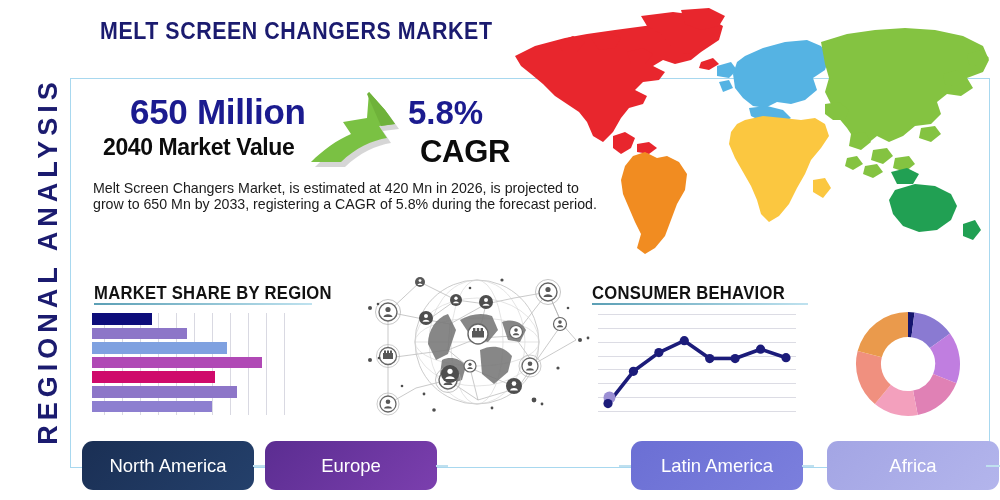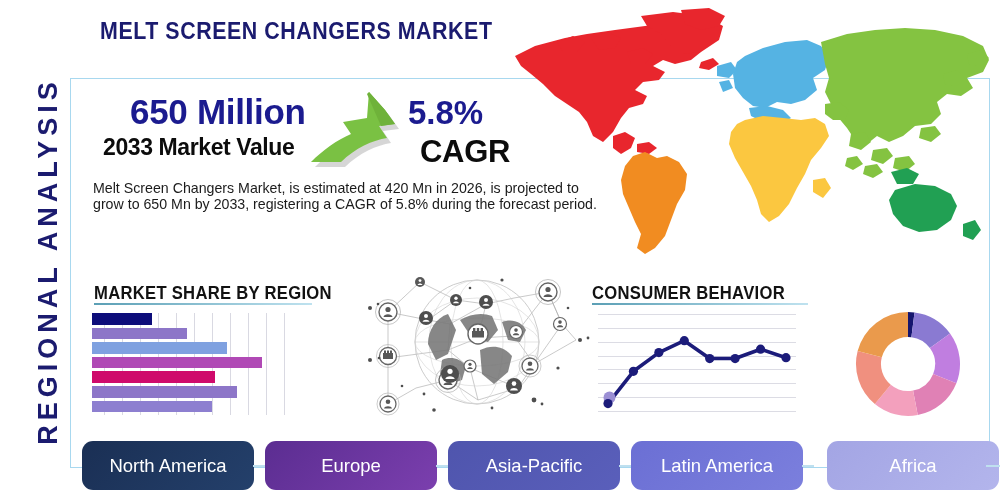--- a/index.html
+++ b/index.html
@@ -179,21 +179,21 @@
       <path fill="#21a053" d="M468 216 L480 212 L486 222 L478 232 L468 228 Z"></path>
       <path fill="#84c341" d="M370 158 L382 156 L388 164 L378 170 L368 166 Z"></path>
       <path fill="#84c341" d="M352 150 L362 148 L368 156 L358 162 L350 158 Z"></path>
 
       <path fill="#e8262d" d="M186 2 L214 0 L230 8 L224 18 L206 22 L190 16 Z"></path>
     </svg>
   </div>
 
   <div id="kpi-row">
     <div id="kpi-value">650 Million</div>
-    <div id="kpi-sub">2033 Market Value</div>
+    <div id="kpi-sub">2040 Market Value</div>
     <div id="cagr-value">5.8%</div>
     <div id="cagr-label">CAGR</div>
     <div id="growth-arrow">
       <svg viewBox="0 0 100 90" width="100" height="90" xmlns="http://www.w3.org/2000/svg">
         <path d="M4 78 C16 66 30 56 44 50 L36 38 L60 34 L62 8 L78 26 L88 40 L72 42 L80 54
                  C66 56 48 64 34 78 Z" fill="#8a8a8a" opacity="0.35" transform="translate(4,5)"></path>
         <path d="M4 78 C16 66 30 56 44 50 L36 38 L60 34 L62 8 L78 26 L88 40 L72 42 L80 54
                  C66 56 48 64 34 78 Z" fill="#7ac143"></path>
         <path d="M60 10 L62 8 L78 26 L88 40 L74 42 Z" fill="#6fb23a"></path>
       </svg>
@@ -418,21 +418,20 @@
         <path d="M65.74382835845768 107.07893703789182 A52 52 0 0 1 22.853952533068117 96.06668862434103 L38.76405531719542 76.83467808465733 A27.04 27.04 0 0 0 61.06679074639799 82.56104725970374 Z" fill="#f3a0bd"></path>
         <path d="M22.853952533068117 96.06668862434103 A52 52 0 0 1 5.633675621311184 43.06812586742754 L29.809511323081818 49.27542545106232 A27.04 27.04 0 0 0 38.76405531719542 76.83467808465733 Z" fill="#f0907f"></path>
         <path d="M5.633675621311184 43.06812586742754 A52 52 0 0 1 55.99999999999999 4 L55.99999999999999 28.96 A27.04 27.04 0 0 0 29.809511323081818 49.27542545106232 Z" fill="#ea9a4c"></path>
       </svg></div>
 
   <div id="regions">
       <div class="region-btn" style="left: 0px; width: 172px; background: linear-gradient(135deg, rgb(26, 47, 84), rgb(36, 64, 107));">North America</div>
       <div class="region-link" style="left: 171px; width: 12px;"></div>
       <div class="region-btn" style="left: 183px; width: 172px; background: linear-gradient(135deg, rgb(91, 45, 145), rgb(123, 63, 174));">Europe</div>
       <div class="region-link" style="left: 354px; width: 12px;"></div>
-      <div class="region-btn" style="left: 366px; width: 172px; background: linear-gradient(135deg, rgb(79, 85, 173), rgb(90, 95, 187));">Asia-Pacific</div>
       <div class="region-link" style="left: 537px; width: 12px;"></div>
       <div class="region-btn" style="left: 549px; width: 172px; background: linear-gradient(135deg, rgb(107, 111, 212), rgb(123, 127, 221));">Latin America</div>
       <div class="region-link" style="left: 720px; width: 12px;"></div>
       <div class="region-btn" style="left: 732px; width: 172px; background: linear-gradient(135deg, rgb(163, 165, 228), rgb(179, 181, 236)); margin-left: 13px;">Africa</div>
       <div class="region-link" style="left: 904px; width: 14px;"></div>
     </div>
 
 </div>
 
 </body></html>

